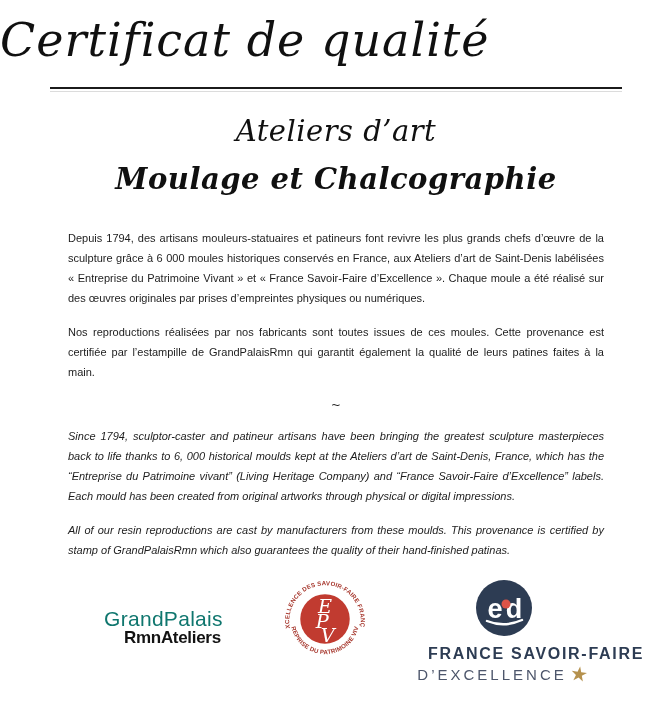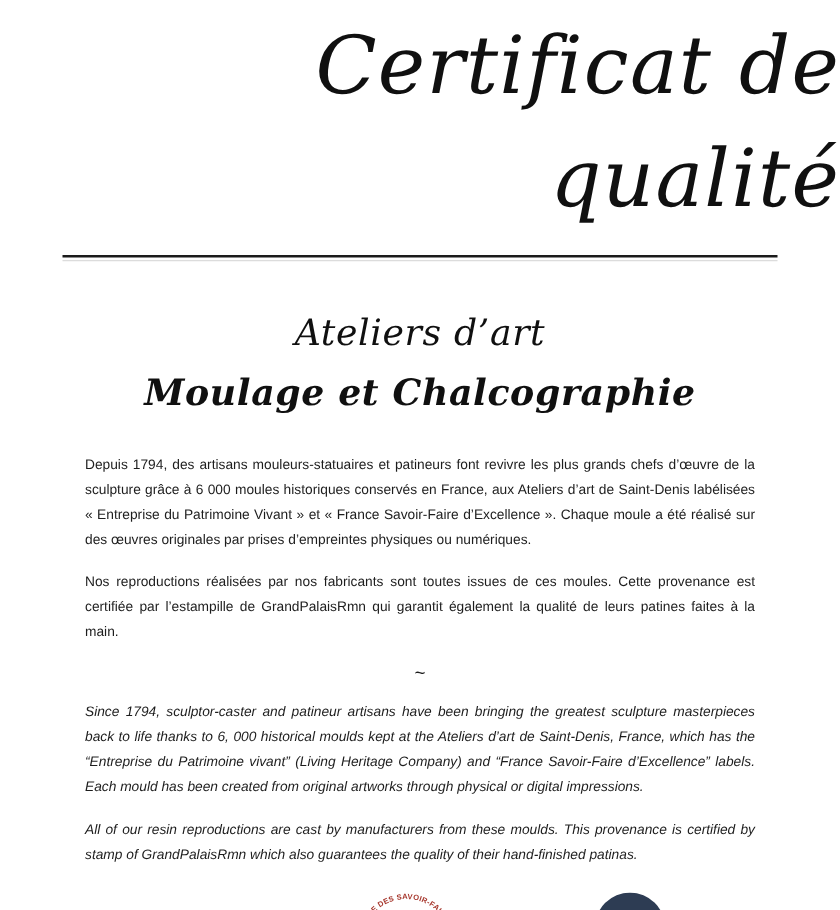--- a/index.html
+++ b/index.html
@@ -1,31 +1,31 @@
 <!DOCTYPE html>
 <html><head>
 <meta charset="utf-8">
 <style>
   html,body { margin:0; padding:0; background:#ffffff; }
   body { width:672px; height:728px; font-family:"Liberation Sans",sans-serif; color:#1f1f1f; }
   .page { position:relative; width:672px; height:728px; overflow:hidden; background:#fff; }
 
   .title {
-    margin:8px 0 0; text-align:right;
+    margin:8px 0 0; text-align:left;
     font-family:"DejaVu Serif",serif; font-style:italic; font-weight:400;
-    font-size:64px; line-height:1.42; letter-spacing:1px; color:#101010;
+    font-size:46px; line-height:1.42; letter-spacing:1px; color:#101010;
   }
   .rule { margin:14px 50px 0; height:2px; border-top:2px solid #1b1b1b; border-bottom:1px solid #dcdcdc; }
 
   .subtitle {
     margin:0; text-align:center;
     font-family:"DejaVu Serif",serif; font-style:italic; font-weight:400;
     font-size:29px; line-height:1.35; color:#101010; letter-spacing:0.5px;
   }
-  .subtitle.first  { margin-top:38px; }
+  .subtitle.first  { margin-top:20px; }
   .subtitle.second { margin-top:9px;font-weight:bold; }
 
   .content { margin:28px 68px 0; }
   .para { margin:0 0 14px; font-size:11px; line-height:20px; text-align:justify; color:#1d1d1d; }
   .para.en { font-style:italic; }
   .tilde { text-align:center; font-size:15px; line-height:18px; margin:2px 0 12px; color:#1d1d1d; }
 
   .logos { display:flex; justify-content:space-between; align-items:flex-start; margin-top:12px; padding:0 92px 0 104px; }
 
   
@@ -33,21 +33,21 @@
   .gp1 { font-size:21px; color:#0f766e; letter-spacing:0.3px; line-height:1.0; }
   .gp2 { font-size:17px; color:#131313; font-weight:700; letter-spacing:-0.3px; margin:0 0 0 20px; line-height:1.0; }
 
   
   .logo-epv { width:100px; text-align:center; }
   .epv-svg { width:92px; height:88px; display:block; margin:0 auto; }
 
   
   .logo-fsfe { width:152px; text-align:center; margin-top:6px; }
   .fsfe-svg { width:56px; height:56px; display:block; margin:0 auto; }
-  .fsfe1 { margin-top:9px; font-size:13px; font-weight:700; color:#2d3c53; letter-spacing:1.7px; white-space:nowrap; }
+  .fsfe1 { margin-top:9px; font-size:16px; font-weight:700; color:#2d3c53; letter-spacing:1.7px; white-space:nowrap; }
   .fsfe2 { margin-top:3px; font-size:15px; font-weight:400; color:#4d566b; letter-spacing:3px;
            display:flex; align-items:center; justify-content:center; white-space:nowrap; }
   .star { font-size:20px; line-height:14px; margin-left:3px; color:#b5914d; transform:rotate(8deg); }
 </style>
 </head>
 <body>
 
 <div class="page">
 
   <h1 class="title">Certificat de qualité</h1>

